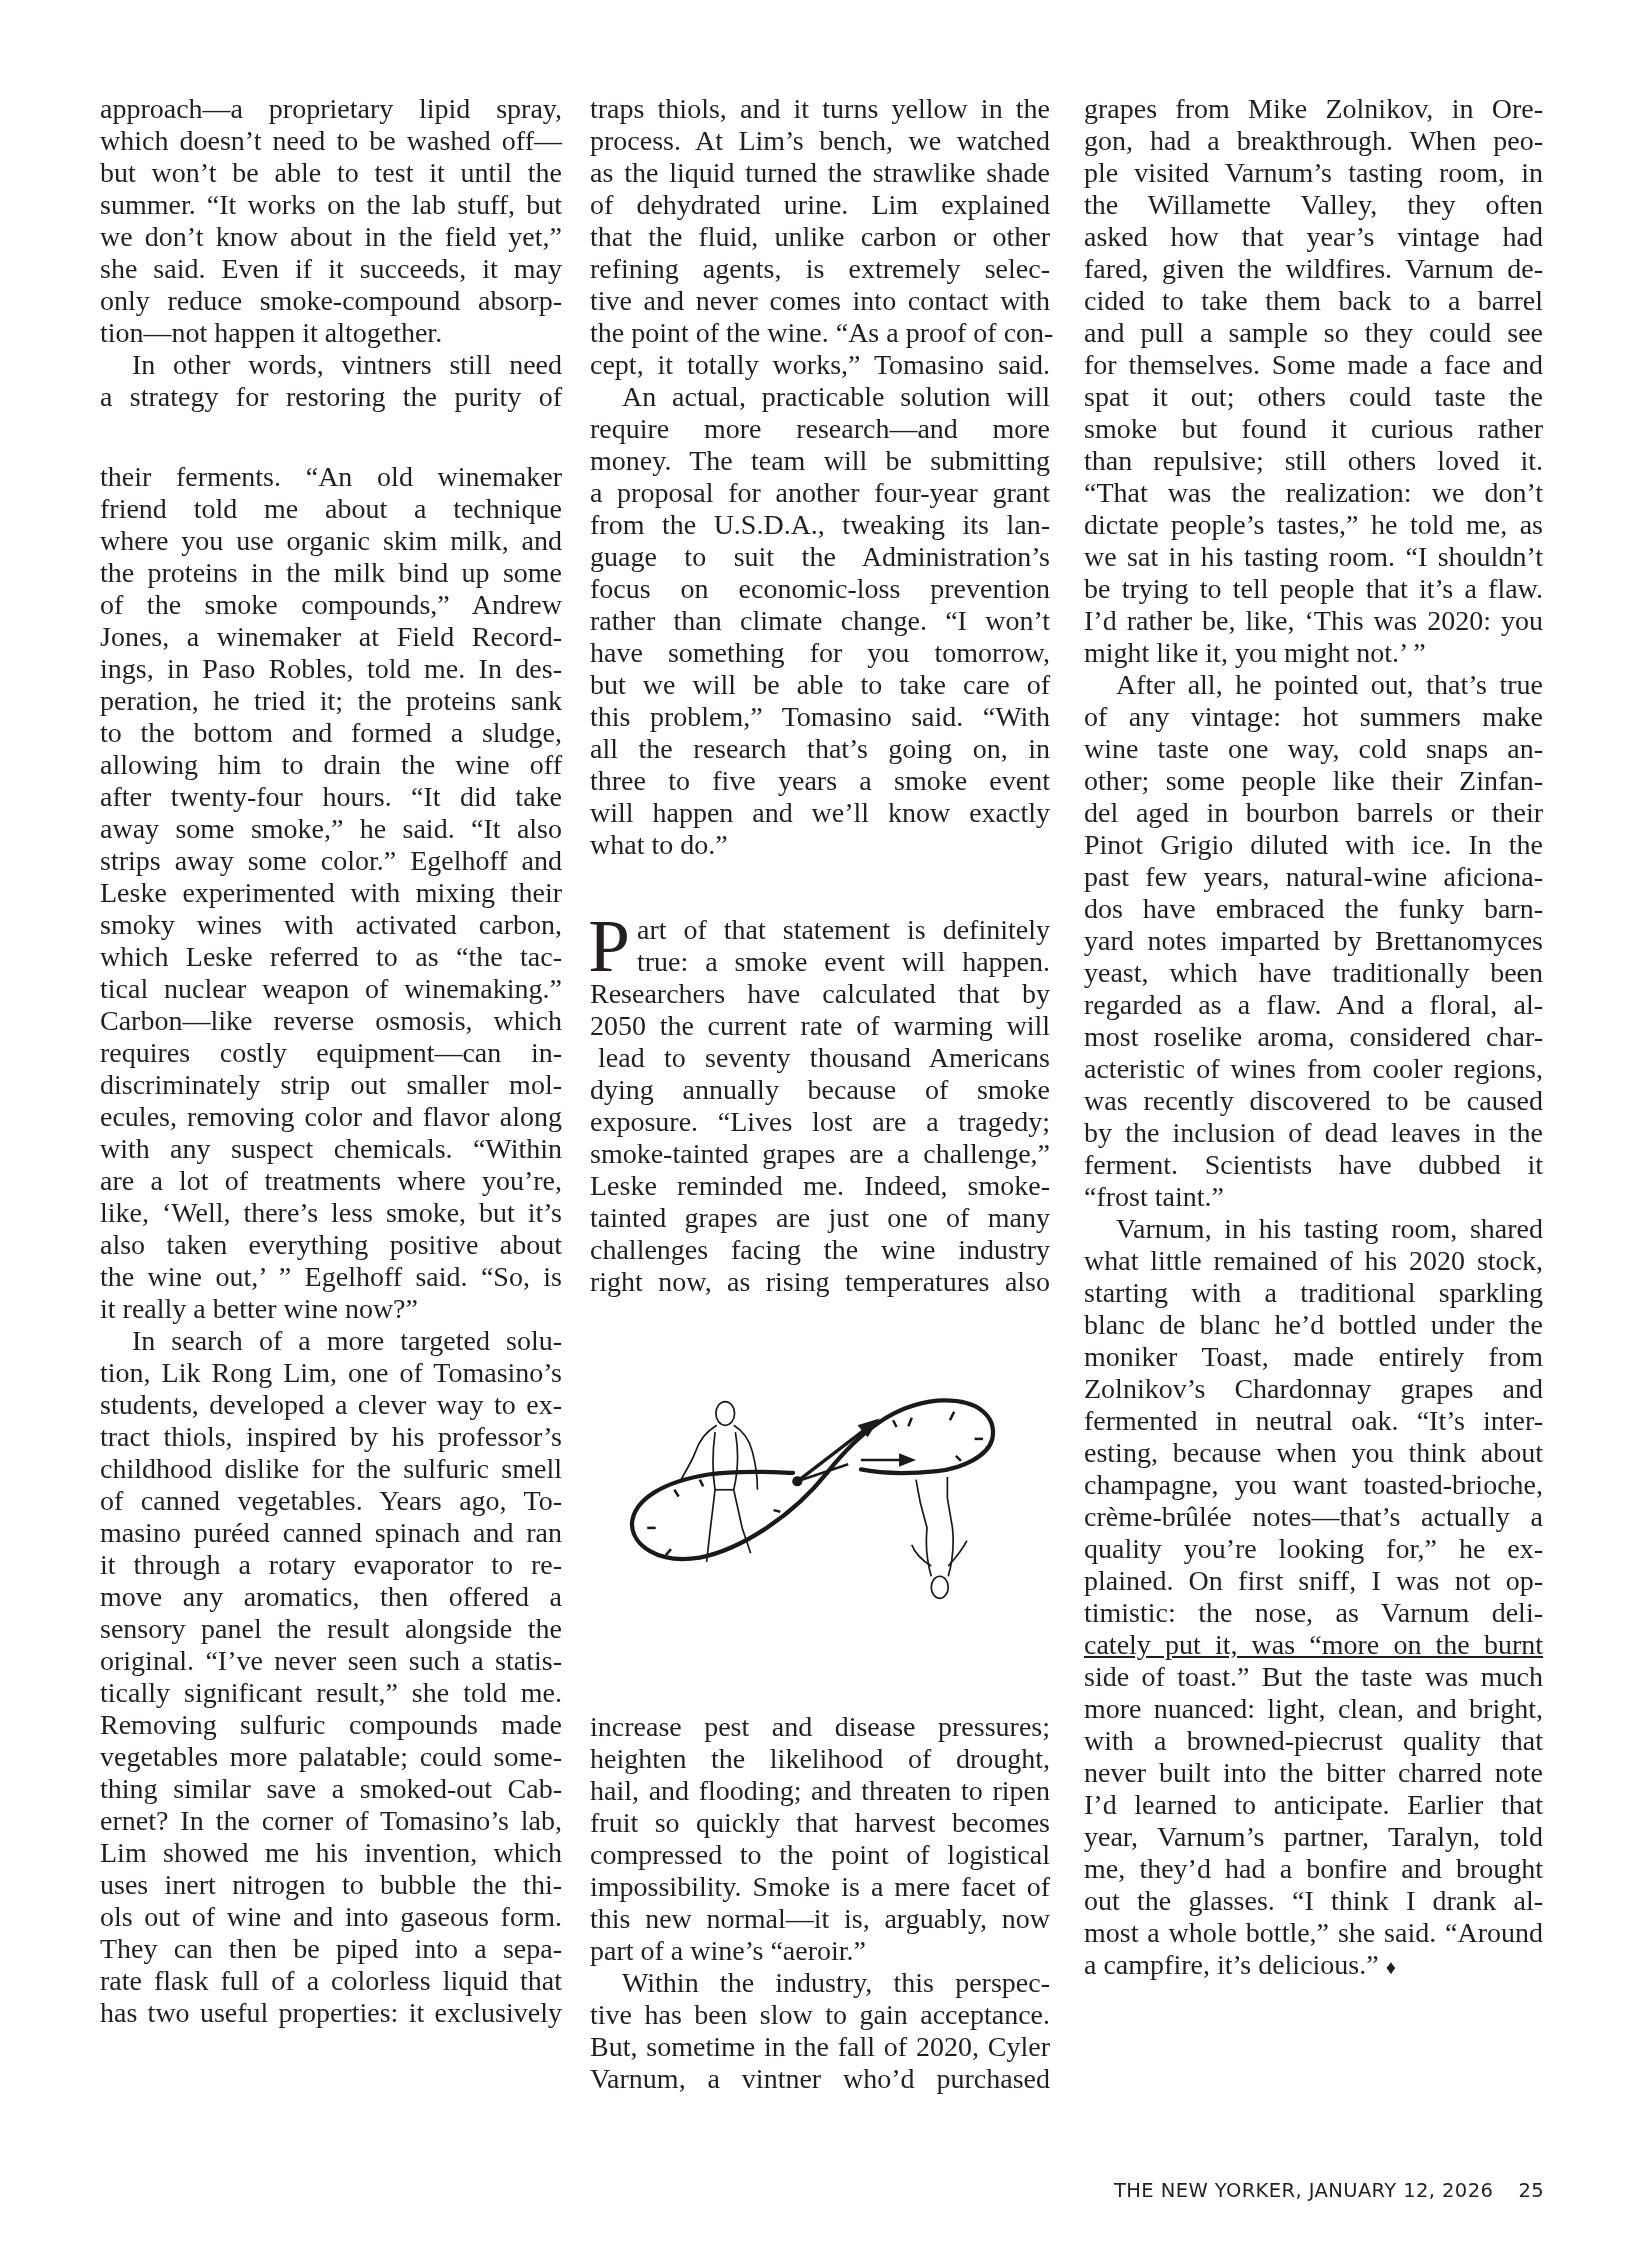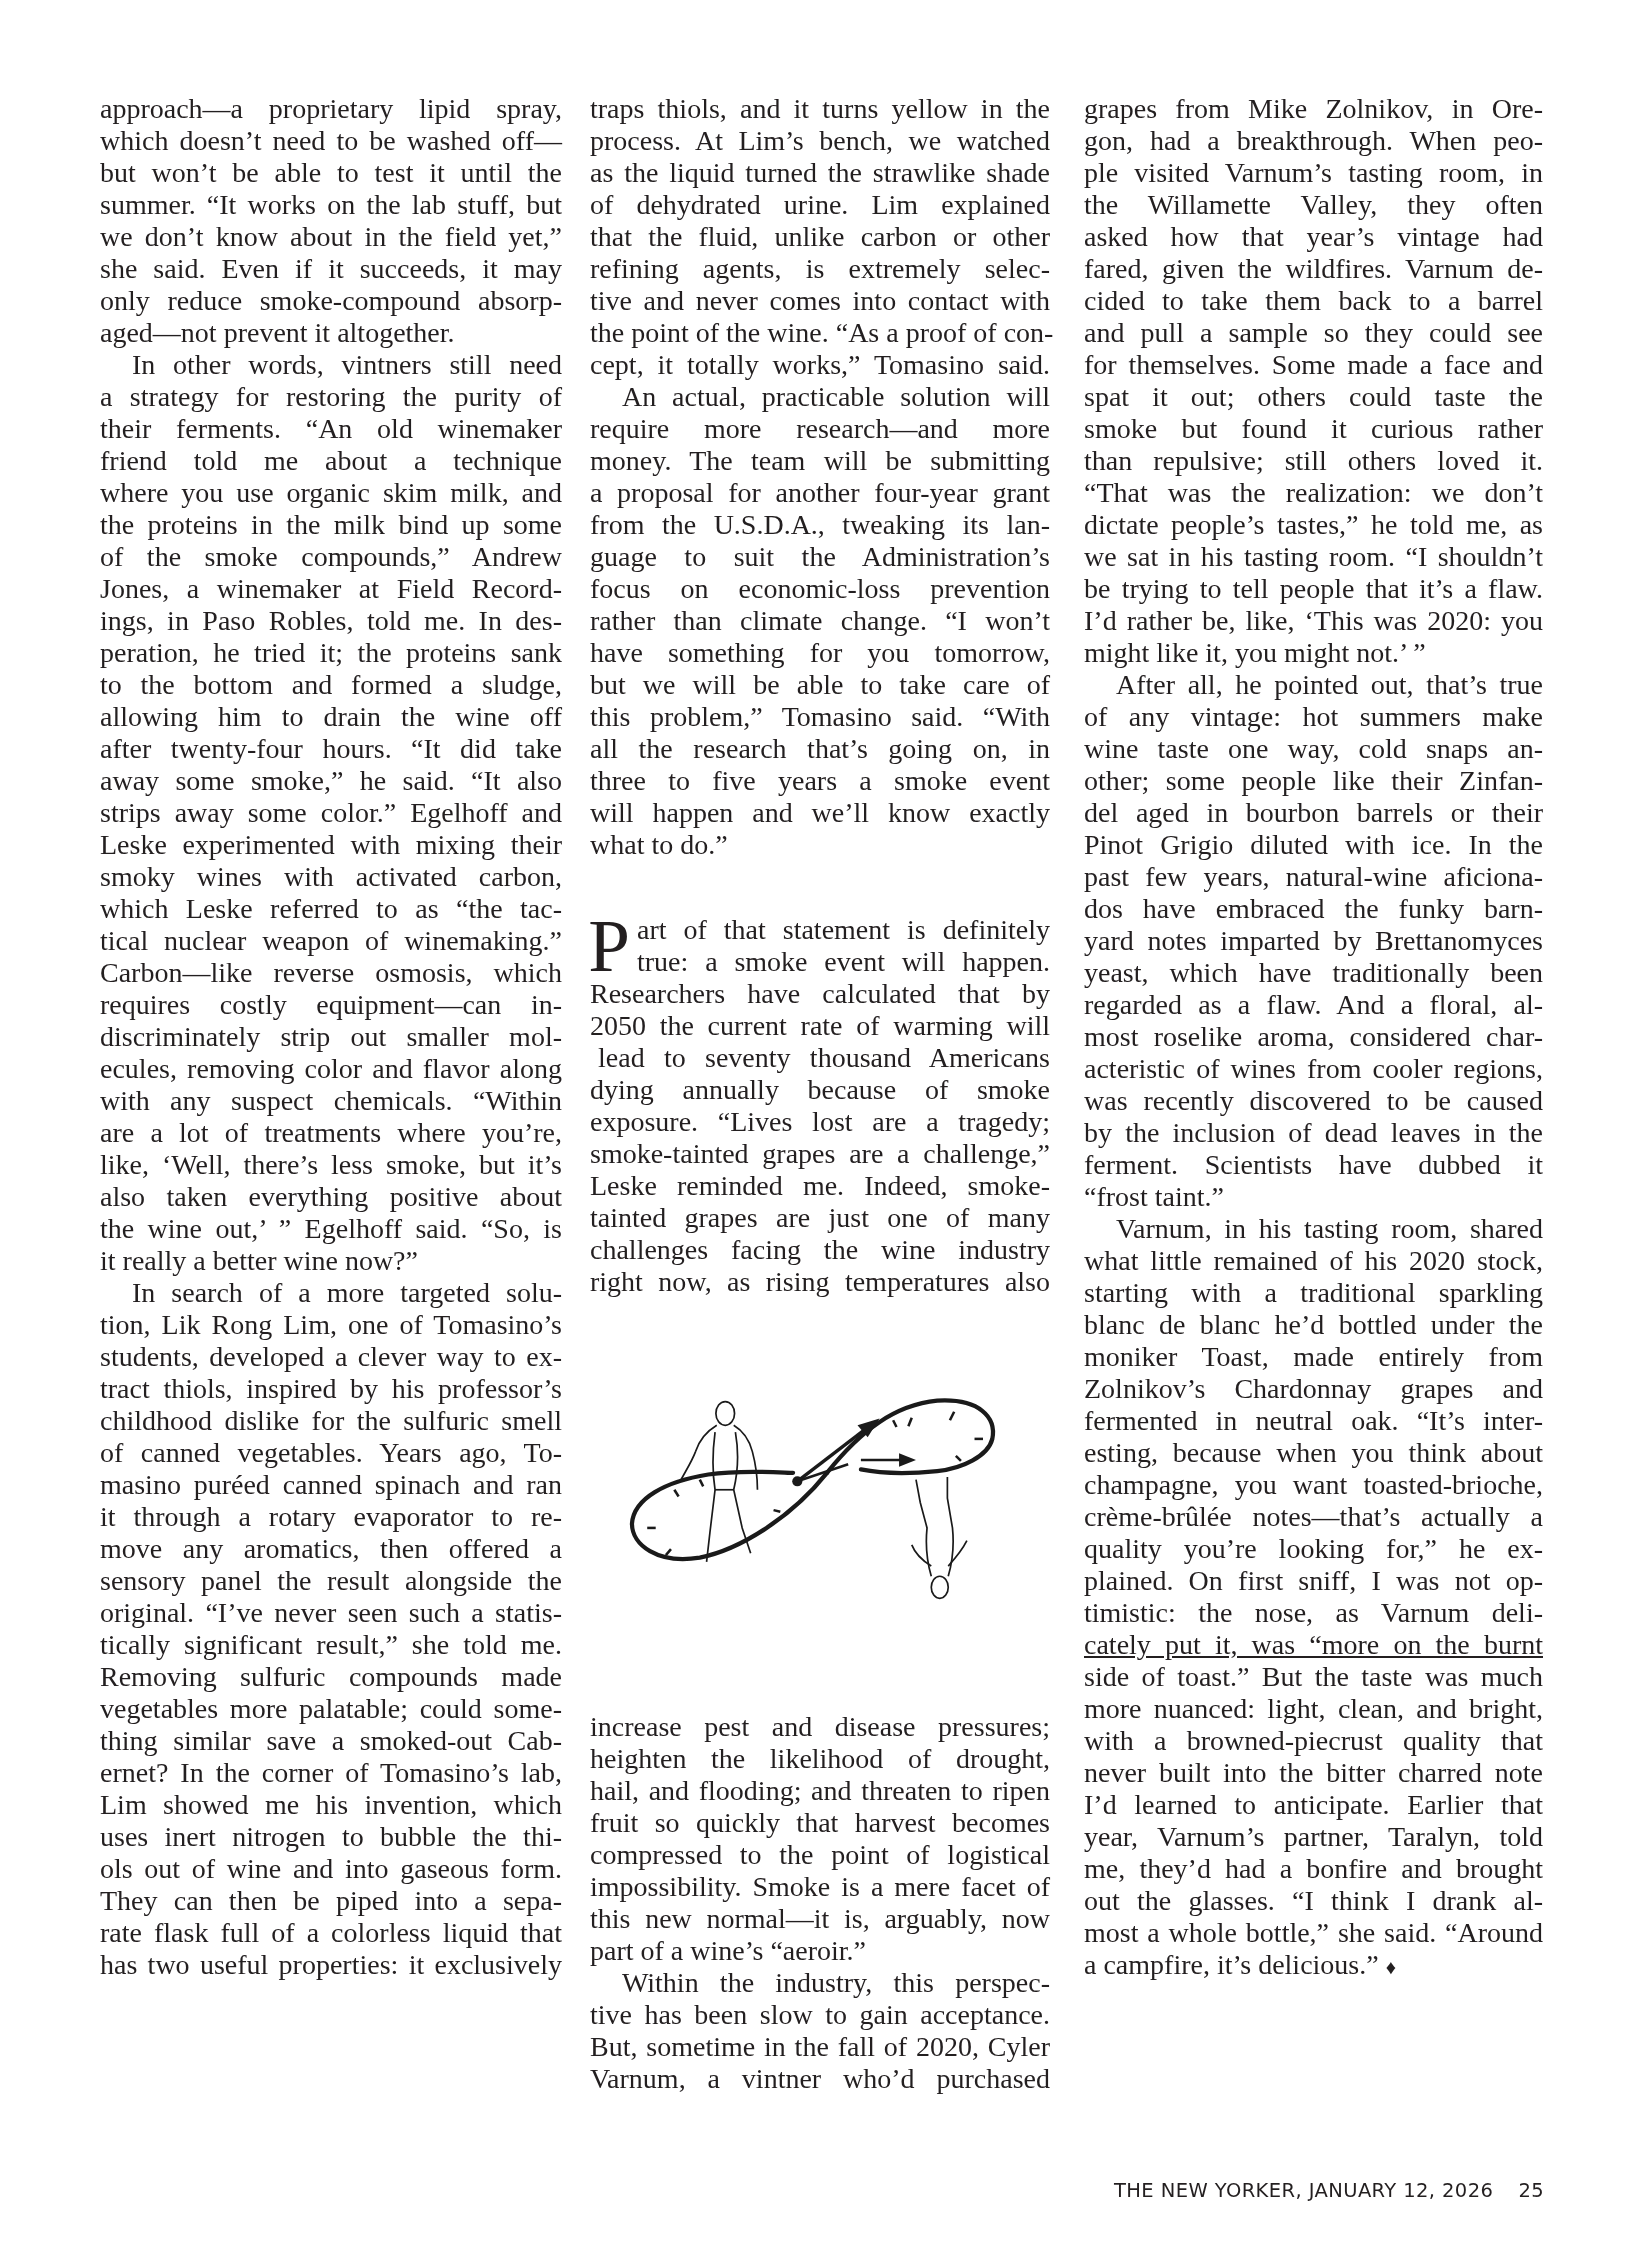--- a/index.html
+++ b/index.html
@@ -26,24 +26,24 @@
 <div class="page">
 
   <div class="col" id="col1">
       <div class="ln" style="display: block;"><span>approach—a proprietary lipid spray,</span></div>
       <div class="ln" style="display: block;"><span>which doesn’t need to be washed off—</span></div>
       <div class="ln" style="display: block;"><span>but won’t be able to test it until the</span></div>
       <div class="ln" style="display: block;"><span>summer. “It works on the lab stuff, but</span></div>
       <div class="ln" style="display: block;"><span>we don’t know about in the field yet,”</span></div>
       <div class="ln" style="display: block;"><span>she said. Even if it succeeds, it may</span></div>
       <div class="ln" style="display: block;"><span>only reduce smoke-compound absorp-</span></div>
-      <div class="ln last"><span>aged—not prevent it altogether.</span></div>
+      <div class="ln last"><span>tion—not happen it altogether.</span></div>
       <div class="ln indent" style="display: block;"><span>In other words, vintners still need</span></div>
       <div class="ln" style="display: block;"><span>a strategy for restoring the purity of</span></div>
-      <div class="ln" style="display: block;"><span>their ferments. “An old winemaker</span></div>
+      <div class="ln" style="display: block; margin-top: 48px;"><span>their ferments. “An old winemaker</span></div>
       <div class="ln" style="display: block;"><span>friend told me about a technique</span></div>
       <div class="ln" style="display: block;"><span>where you use organic skim milk, and</span></div>
       <div class="ln" style="display: block;"><span>the proteins in the milk bind up some</span></div>
       <div class="ln" style="display: block;"><span>of the smoke compounds,” Andrew</span></div>
       <div class="ln" style="display: block;"><span>Jones, a winemaker at Field Record-</span></div>
       <div class="ln" style="display: block;"><span>ings, in Paso Robles, told me. In des-</span></div>
       <div class="ln" style="display: block;"><span>peration, he tried it; the proteins sank</span></div>
       <div class="ln" style="display: block;"><span>to the bottom and formed a sludge,</span></div>
       <div class="ln" style="display: block;"><span>allowing him to drain the wine off</span></div>
       <div class="ln" style="display: block;"><span>after twenty-four hours. “It did take</span></div>

